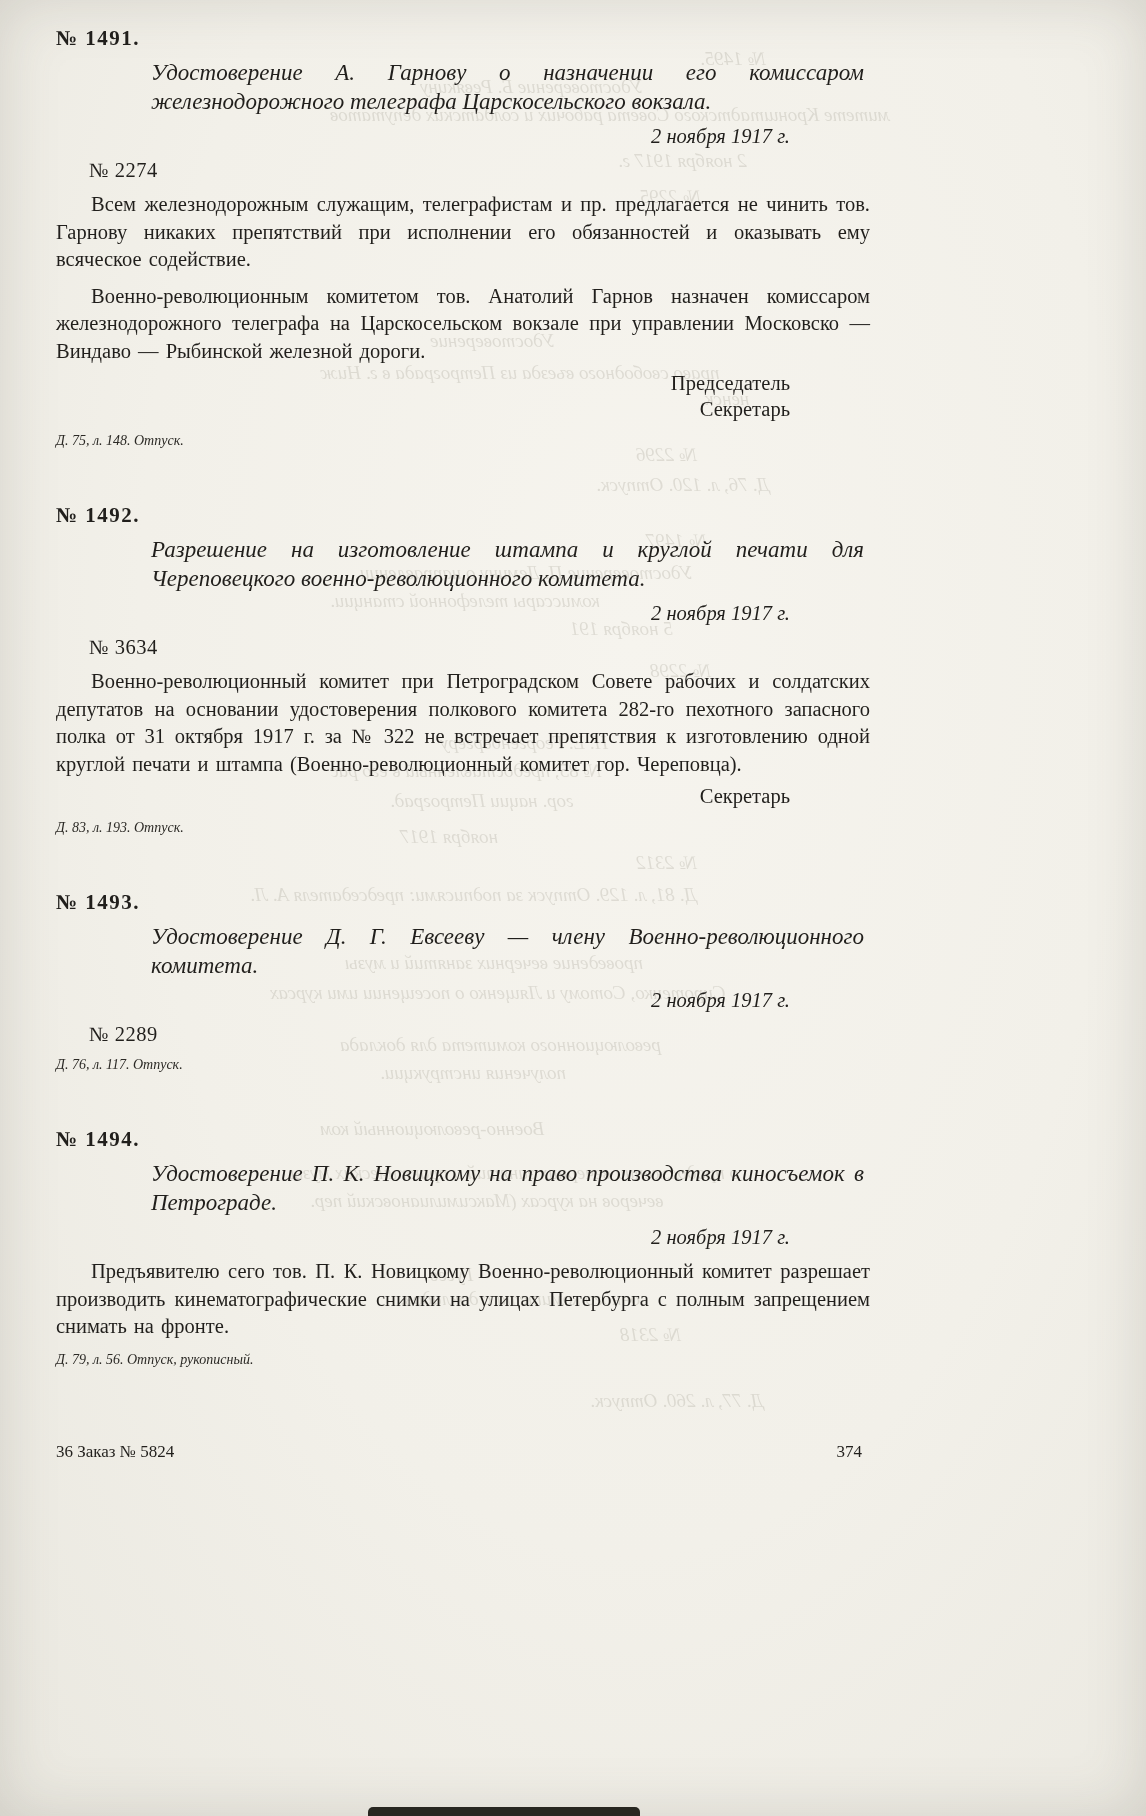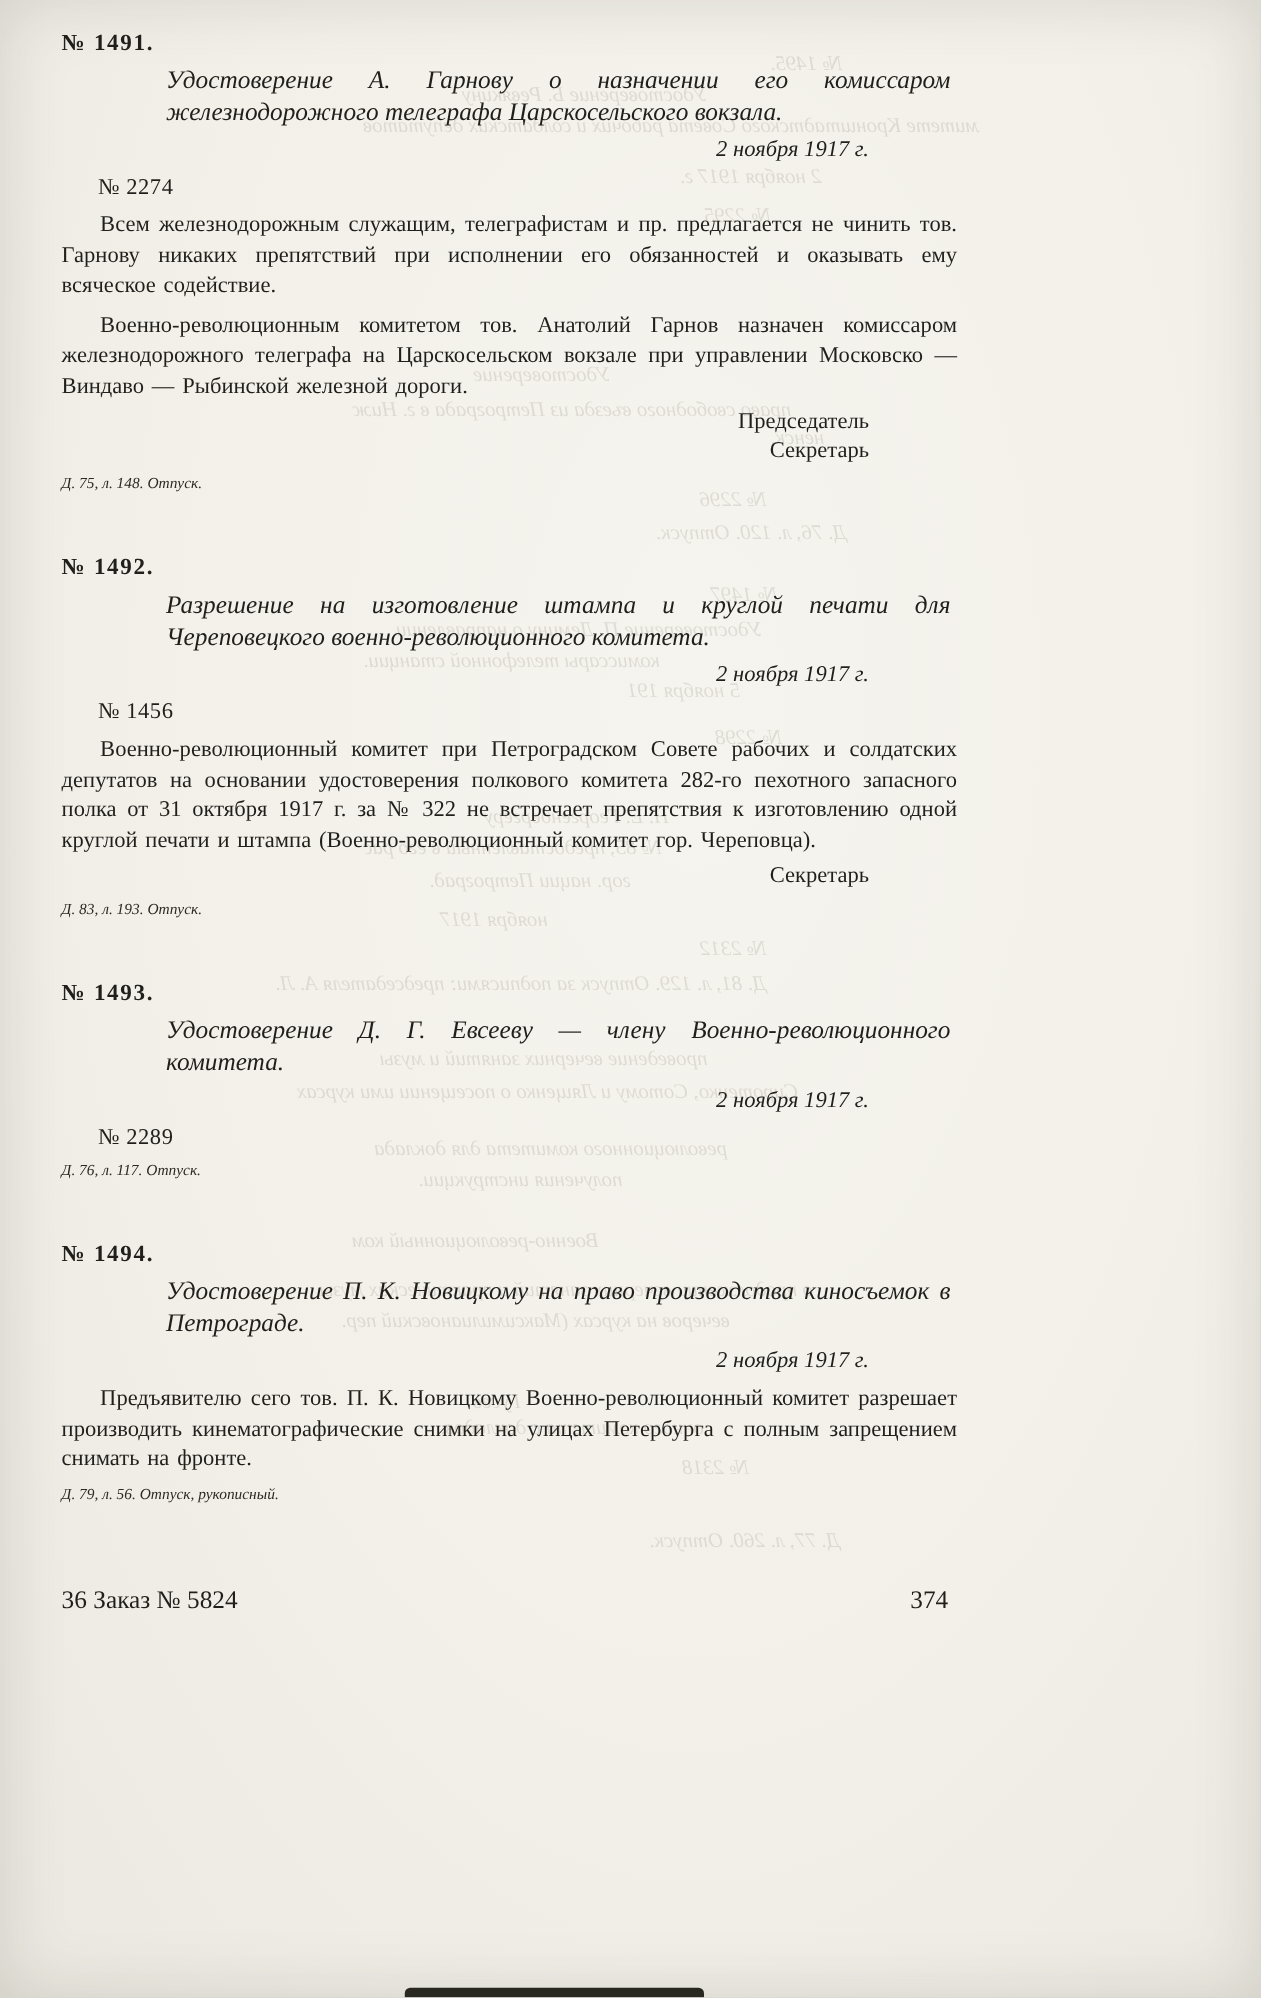--- a/index.html
+++ b/index.html
@@ -71,21 +71,21 @@
     margin-top: 11px;
     color: #2b2925;
   }
   .footer {
     position: absolute;
     left: 56px;
     top: 1442px;
     width: 806px;
     display: flex;
     justify-content: space-between;
-    font-size: 23px;
+    font-size: 17px;
   }
   
   .bleed-layer {
     position: absolute;
     inset: 0;
     pointer-events: none;
     z-index: 0;
   }
   .content, .footer { z-index: 1; }
   .bleed {
@@ -162,21 +162,21 @@
         <div class="signature">Председатель</div>
         <div class="signature">Секретарь</div>
       </div>
       <div class="source">Д. 75, л. 148. Отпуск.</div>
     </section>
 
     <section class="entry">
       <div class="entry-number">№ 1492.</div>
       <div class="entry-title">Разрешение на изготовление штампа и круглой печати для Череповецкого военно-революционного комитета.</div>
       <div class="entry-date">2 ноября 1917 г.</div>
-      <div class="doc-number">№ 1456</div>
+      <div class="doc-number">№ 3634</div>
       <p class="para">Военно-революционный комитет при Петроградском Совете рабочих и солдатских депутатов на основании удостоверения полкового комитета 282-го пехотного запасного полка от 31 октября 1917 г. за № 322 не встречает препятствия к изготовлению одной круглой печати и штампа (Военно-революционный комитет гор. Череповца).</p>
       <div class="sig-block">
         <div class="signature">Секретарь</div>
       </div>
       <div class="source">Д. 83, л. 193. Отпуск.</div>
     </section>
 
     <section class="entry">
       <div class="entry-number">№ 1493.</div>
       <div class="entry-title">Удостоверение Д. Г. Евсееву — члену Военно-революционного комитета.</div>

